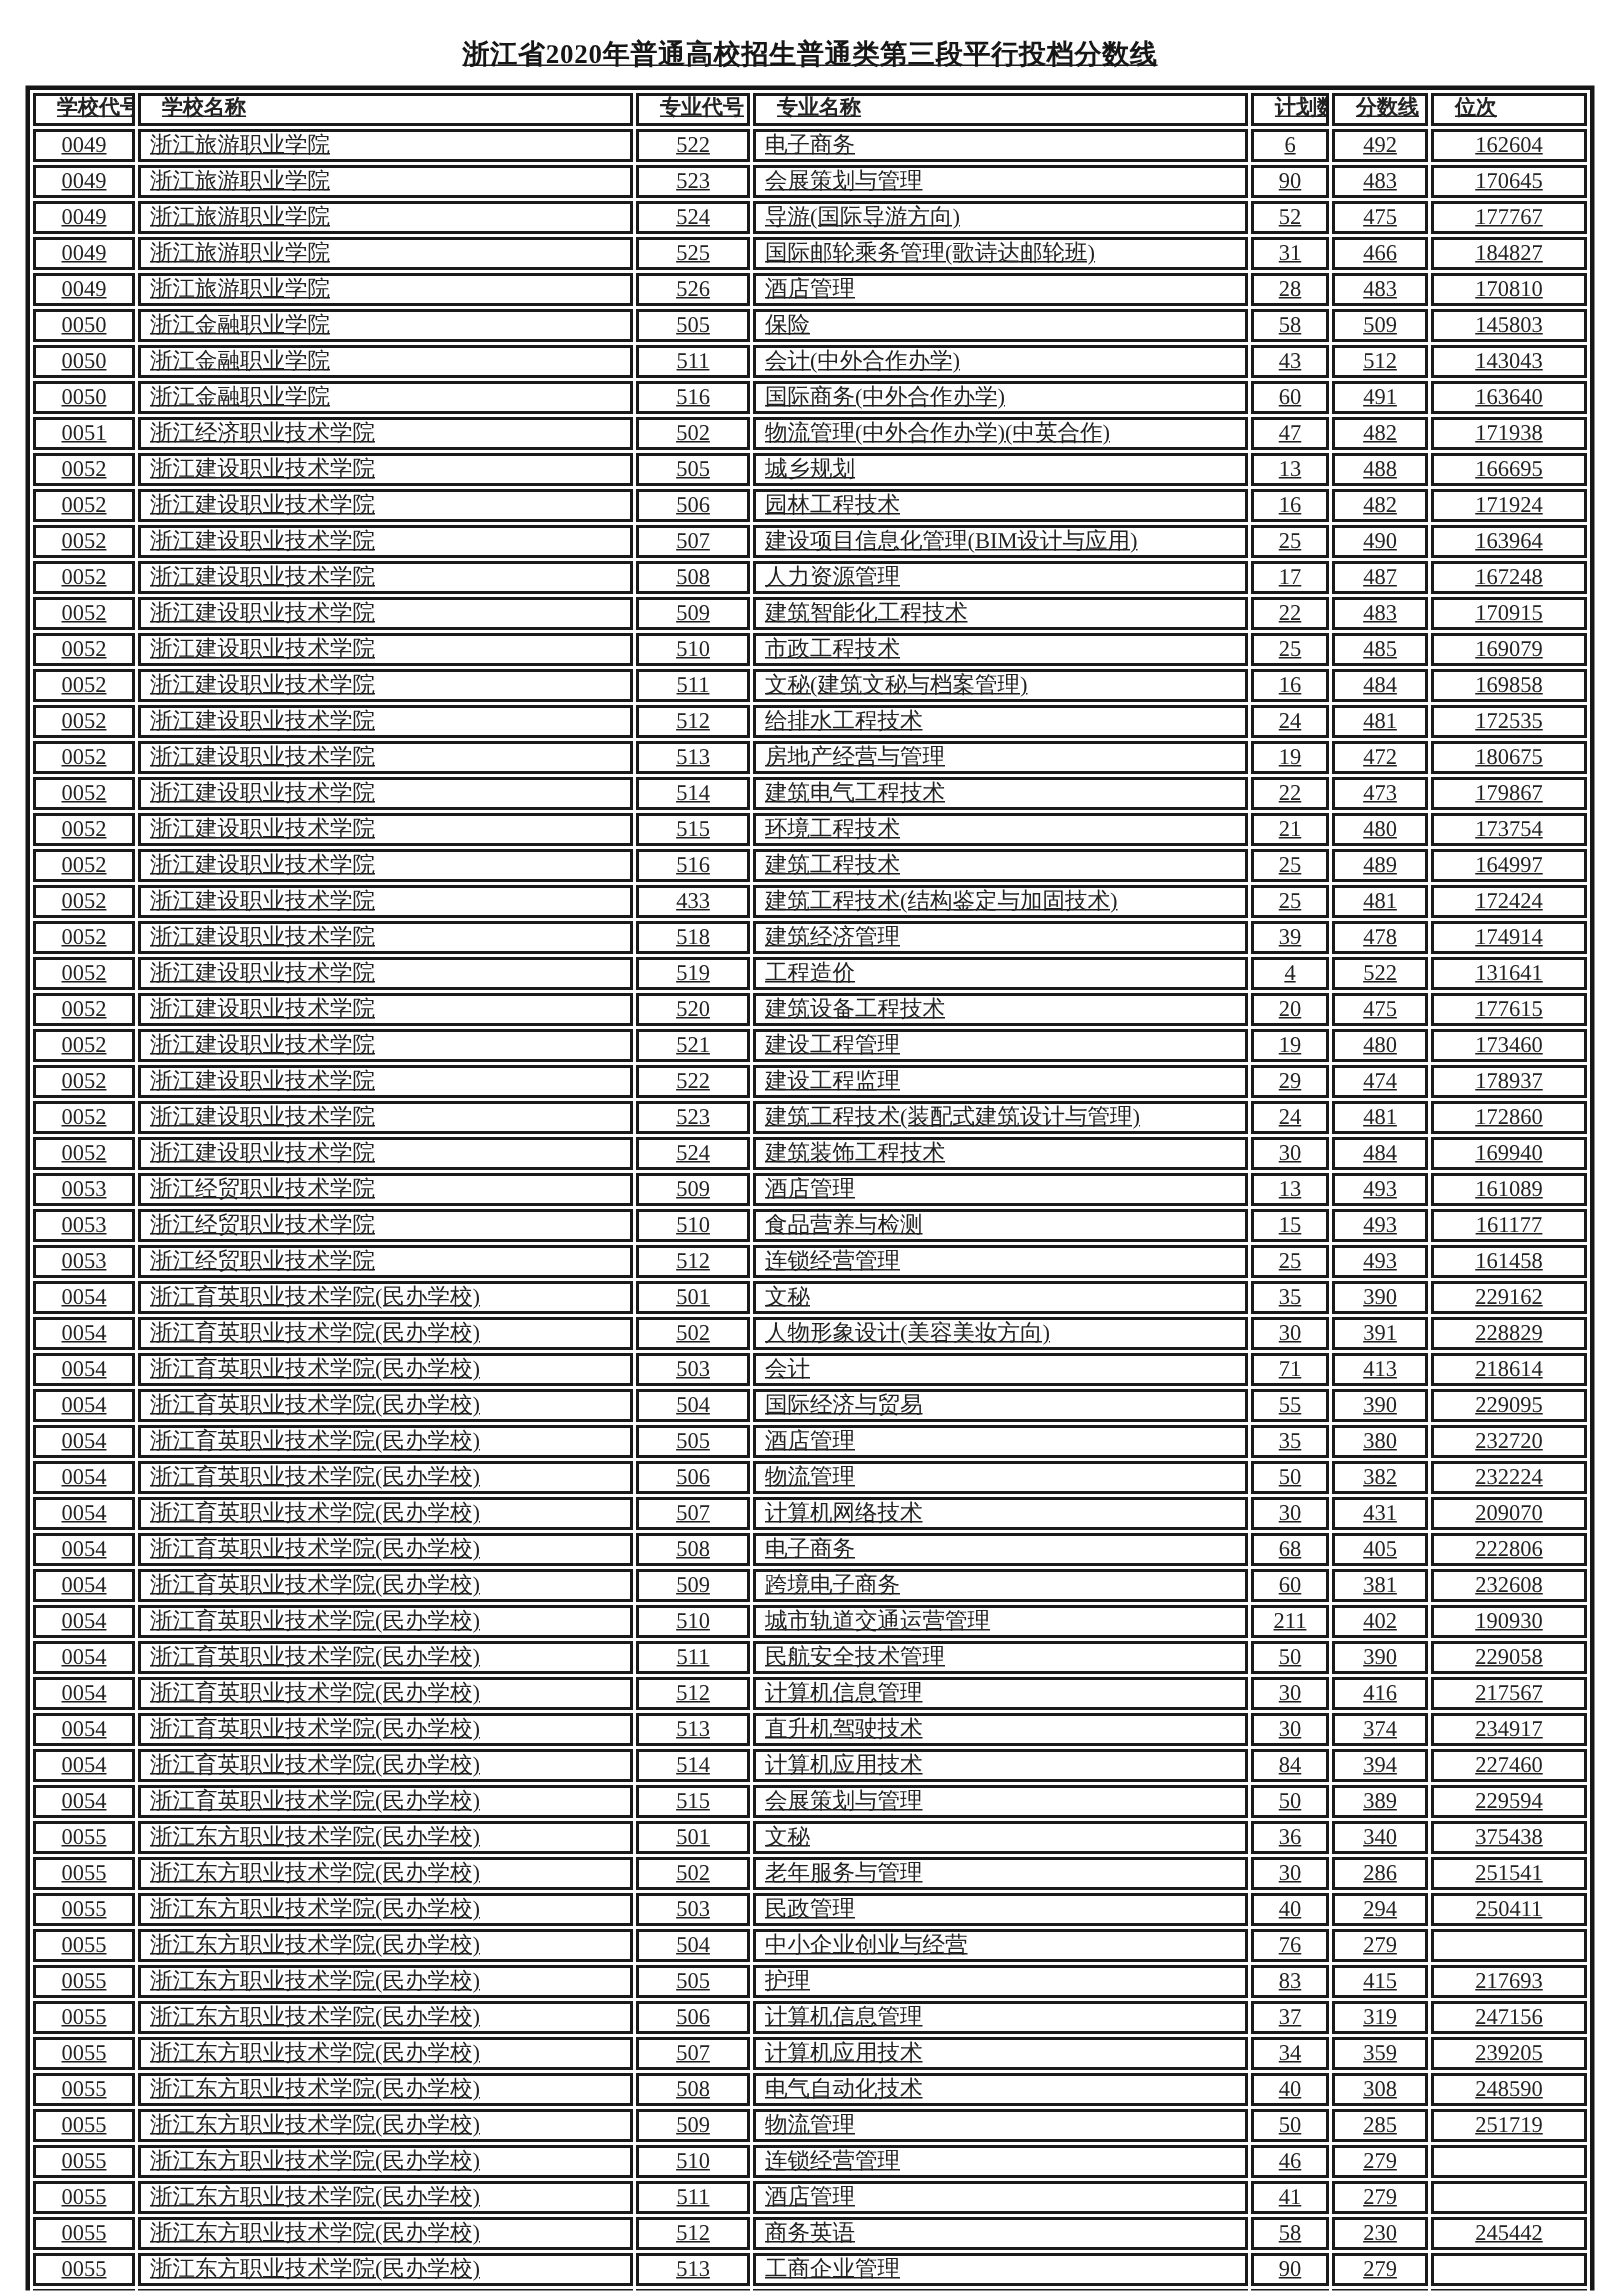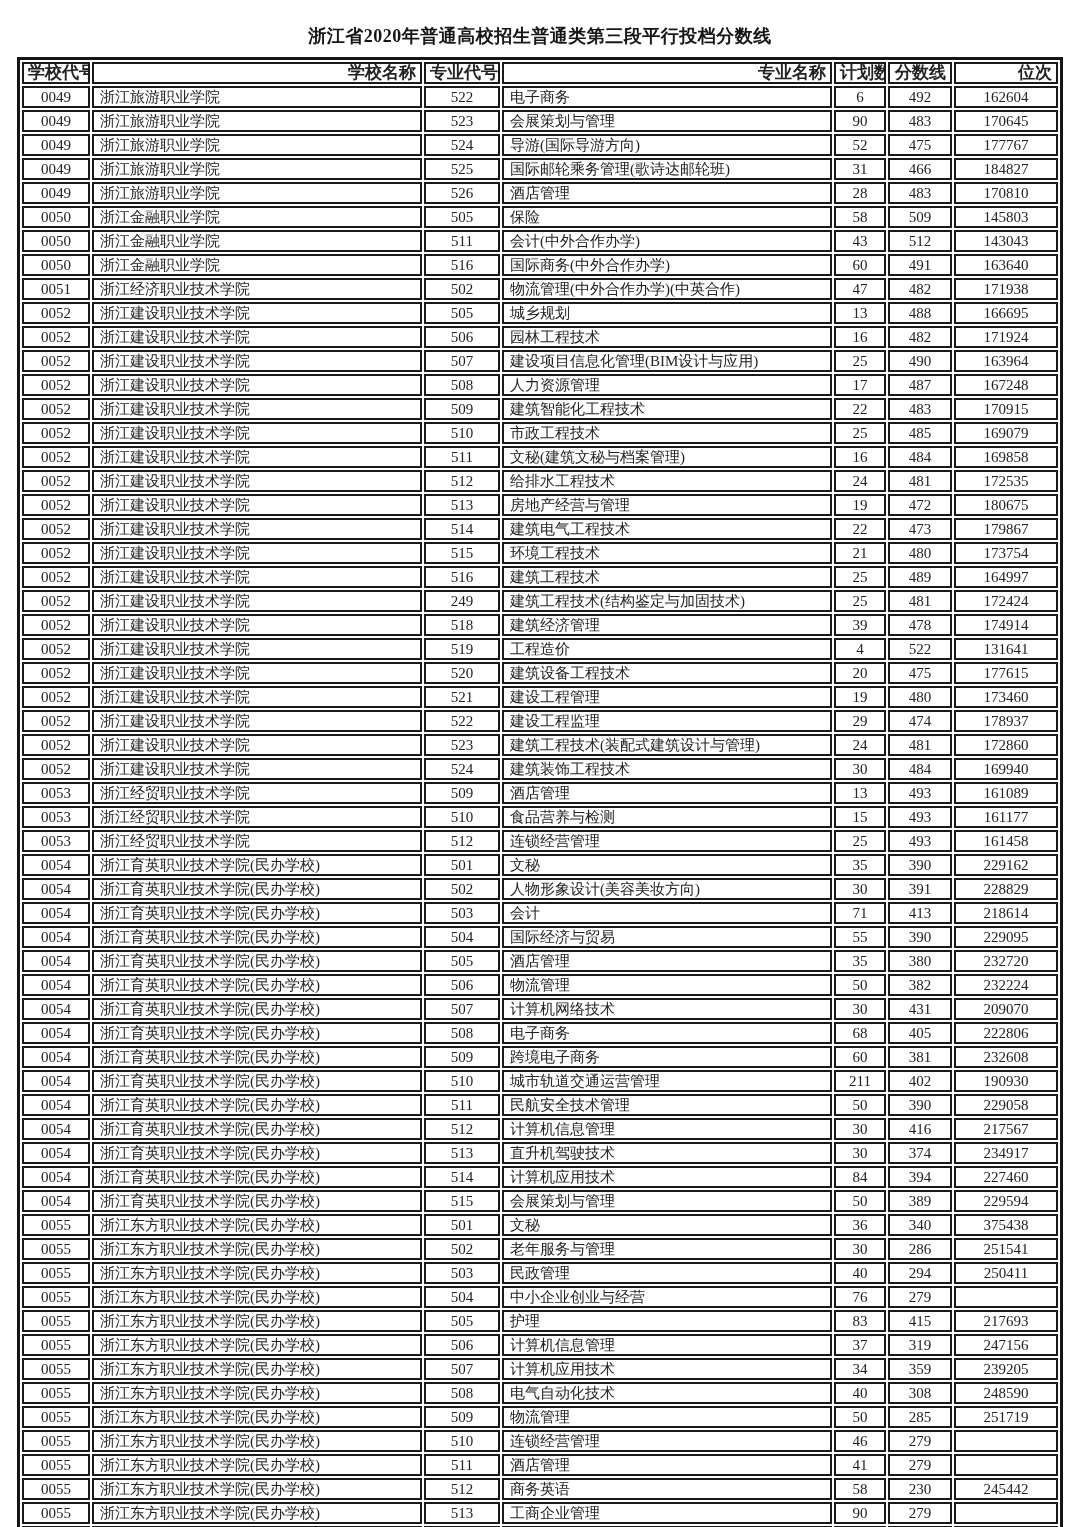--- a/index.html
+++ b/index.html
@@ -9,20 +9,21 @@
     width: 1080px;
     height: 1527px;
     font-family: "Liberation Serif", "DejaVu Serif", serif;
     color: #1d1d1d;
   }
   .page {
     width: 1080px;
     height: 1224px;
     position: relative;
     background: #ffffff;
+    text-decoration: underline;
   }
   .page-title {
     text-align: center;
     font-weight: bold;
     font-size: 18px;
     letter-spacing: 0.5px;
     padding-top: 24px;
     margin-bottom: 9px;
     color: #161616;
   }
@@ -42,23 +43,23 @@
     height: 16px;
     line-height: 16px;
     font-size: 15px;
     padding: 1px 4px 1px 4px;
     white-space: nowrap;
     overflow: hidden;
     color: #222222;
   }
   th {
     font-weight: bold;
-    text-align: right;
-    font-size: 17px;
-    padding: 1px 4px;
+    text-align: left;
+    font-size: 14px;
+    padding: 1px 14px;
   }
   td.c0, td.c2, td.c4, td.c5, td.c6 { text-align: center; }
   td.c1, td.c3 { text-align: left; padding-left: 6px; }
 </style>
 </head>
 <body>
 
 <div class="page">
 
   <div class="page-title">浙江省2020年普通高校招生普通类第三段平行投档分数线</div>
@@ -270,21 +271,21 @@
           <td class="c1">浙江建设职业技术学院</td>
           <td class="c2">516</td>
           <td class="c3">建筑工程技术</td>
           <td class="c4">25</td>
           <td class="c5">489</td>
           <td class="c6">164997</td>
         </tr>
         <tr>
           <td class="c0">0052</td>
           <td class="c1">浙江建设职业技术学院</td>
-          <td class="c2">249</td>
+          <td class="c2">433</td>
           <td class="c3">建筑工程技术(结构鉴定与加固技术)</td>
           <td class="c4">25</td>
           <td class="c5">481</td>
           <td class="c6">172424</td>
         </tr>
         <tr>
           <td class="c0">0052</td>
           <td class="c1">浙江建设职业技术学院</td>
           <td class="c2">518</td>
           <td class="c3">建筑经济管理</td>

